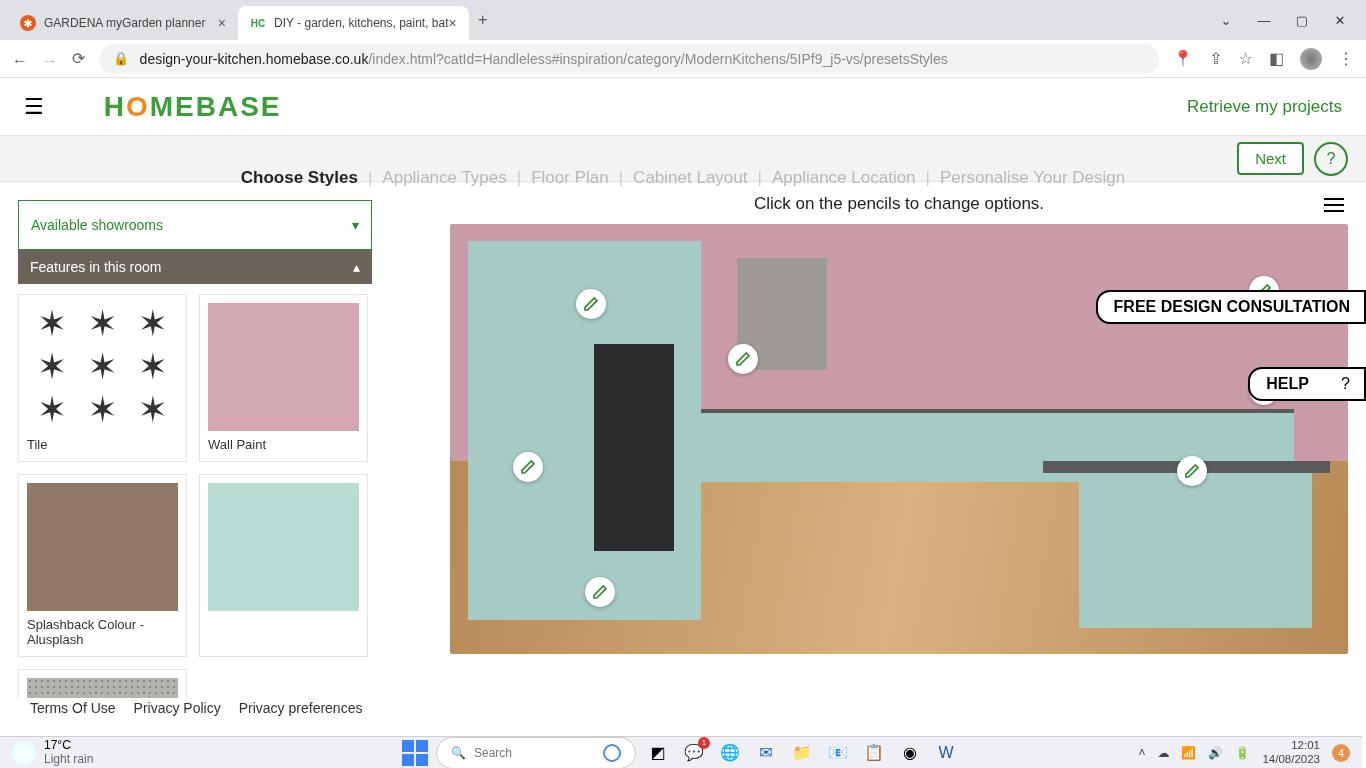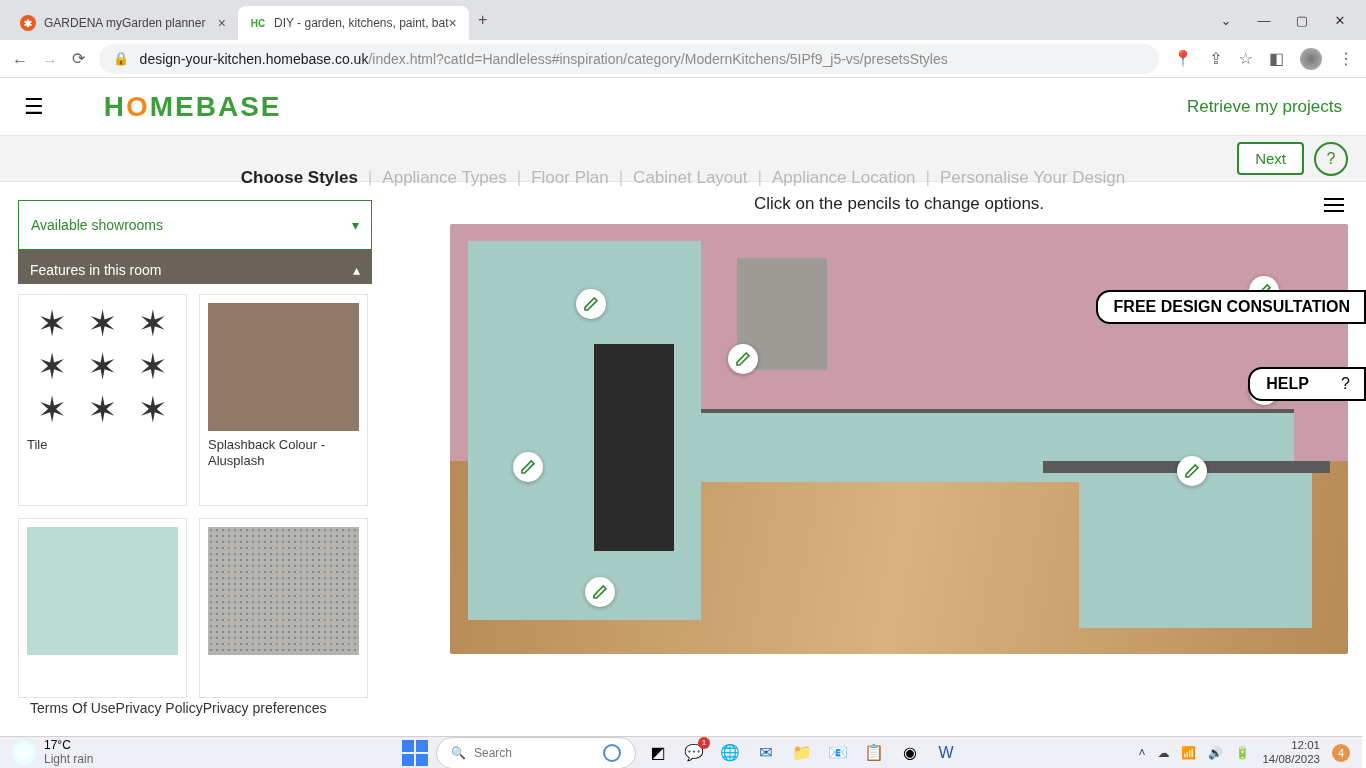--- a/index.html
+++ b/index.html
@@ -40,21 +40,21 @@
   .step.active { color: #222; font-weight: 700; }
   .sep { color: #ccc; }
   .stepper-right { position: absolute; right: 18px; display: flex; gap: 10px; align-items: center; }
   .btn-next { border: 2px solid #2e8a2e; color: #2e8a2e; background: #fff; padding: 6px 16px; border-radius: 4px; font-size: 15px; cursor: pointer; font-weight: 500; }
   .btn-help { width: 34px; height: 34px; border: 2px solid #2e8a2e; border-radius: 50%; display: flex; align-items: center; justify-content: center; color: #2e8a2e; cursor: pointer; font-size: 16px; }
 
   
   .main { display: flex; height: 534px; }
   .sidebar { width: 390px; height: 100%; padding: 18px; display: flex; flex-direction: column; }
   .showrooms { border: 1px solid #2e8a2e; color: #2e8a2e; background: #fff; height: 50px; display: flex; align-items: center; padding: 4px 12px; font-size: 14px; cursor: pointer; justify-content: space-between; }
-  .features-hdr { background: #6b6259; color: #fff; height: 34px; display: flex; align-items: flex-start; padding: 12px 12px; font-size: 14px; justify-content: space-between; }
+  .features-hdr { background: #6b6259; color: #fff; height: 34px; display: flex; align-items: center; padding: 0 12px; font-size: 14px; justify-content: space-between; }
   .feature-grid { flex: 1; overflow-y: auto; display: grid; grid-template-columns: 1fr 1fr; gap: 12px; padding: 10px 4px 0 0; scrollbar-width: auto; }
   .feature-grid::-webkit-scrollbar { width: 16px; }
   .feature-grid::-webkit-scrollbar-thumb { background: #bfbfbf; }
   .card { border: 1px solid #e3e3e3; padding: 8px; background: #fff; }
   .swatch { width: 100%; height: 128px; }
   .card-label { font-size: 13px; margin-top: 6px; color: #333; line-height: 1.2; }
   .wood { background: repeating-linear-gradient(90deg, #8f5d2e 0 8px, #a06b39 8px 14px, #764820 14px 20px, #9b6433 20px 30px); }
   .startile { background: #fff; display: grid; grid-template-columns: 1fr 1fr 1fr; grid-template-rows: 1fr 1fr 1fr; }
   .startile span { display: flex; align-items: center; justify-content: center; color: #333; font-size: 36px; }
   .pink { background: #d3a8b3; }
@@ -78,21 +78,21 @@
   .ovens { position: absolute; left: 16%; top: 28%; width: 9%; height: 48%; background: #2b2b2b; }
   .hotspot { position: absolute; width: 30px; height: 30px; background: #fff; border-radius: 50%; box-shadow: 0 1px 4px rgba(0,0,0,0.3); display: flex; align-items: center; justify-content: center; cursor: pointer; }
   .hotspot svg { stroke: #2e8a2e; }
 
   .cta-consult, .cta-help { position: absolute; right: 0; background: #fff; border: 2px solid #000; padding: 6px 14px 6px 16px; font-weight: 800; font-size: 16px; cursor: pointer; z-index: 5; border-radius: 14px 0 0 14px; }
   .cta-consult { top: 290px; }
   .cta-help { top: 335px; margin-top: 32px; }
   .cta-help .q { font-weight: 400; margin-left: 28px; }
 
   
-  .footer-links { position: absolute; left: 30px; top: 700px; display: flex; font-size: 14px; color: #333; }
+  .footer-links { position: absolute; left: 30px; top: 700px; display: flex; gap: 18px; font-size: 14px; color: #333; }
   .footer-links span { cursor: pointer; }
 
   
   .taskbar { position: absolute; left: 0; right: 4px; bottom: 0; height: 32px; background: #eef0f5; border-top: 1px solid #d0d0d0; display: flex; align-items: center; padding: 0 12px; font-size: 12px; }
   .weather { display: flex; align-items: center; gap: 8px; line-height: 1.1; }
   .weather-icon { width: 24px; height: 24px; background: radial-gradient(circle, #fff, #dff); border-radius: 50%; position: relative; }
   .task-center { position: absolute; left: 50%; transform: translateX(-50%); display: flex; align-items: center; gap: 8px; }
   .start { width: 26px; height: 26px; display: grid; grid-template-columns: 1fr 1fr; grid-template-rows: 1fr 1fr; gap: 2px; cursor: pointer; }
   .start div { background: #3b82f6; }
   .search-box { display: flex; align-items: center; background: #fff; border: 1px solid #ccc; border-radius: 20px; height: 32px; padding: 0 14px; gap: 8px; width: 200px; }
@@ -188,20 +188,24 @@
             <span>✶</span>
             <span>✶</span>
             <span>✶</span>
             <span>✶</span>
             <span>✶</span>
             <span>✶</span>
             <span>✶</span>
             <span>✶</span>
         </div>
         <div class="card-label">Tile</div>
+      </div>
+      <div class="card">
+        <div class="swatch pink"></div>
+        <div class="card-label">Wall Paint</div>
       </div>
       <div class="card">
         <div class="swatch taupe"></div>
         <div class="card-label">Splashback Colour - Alusplash</div>
       </div>
       <div class="card">
         <div class="swatch mint"></div>
         <div class="card-label"></div>
       </div>
       <div class="card">

